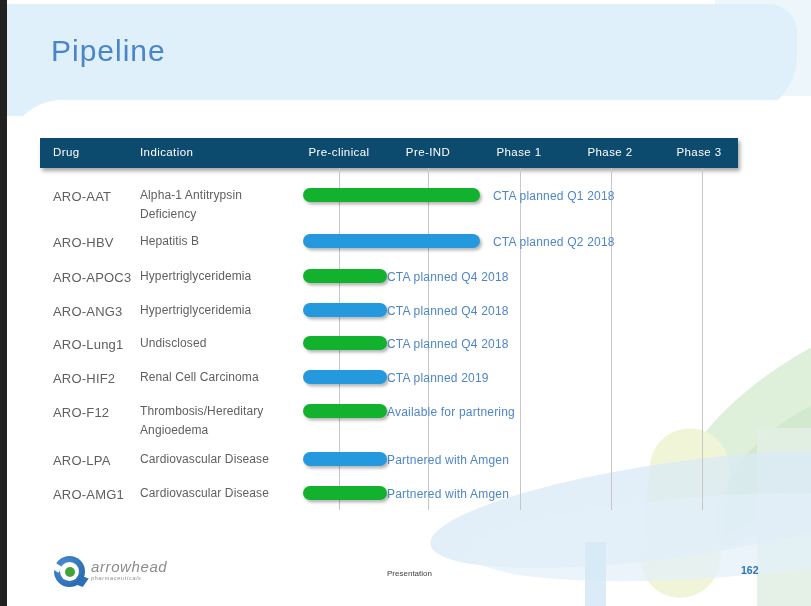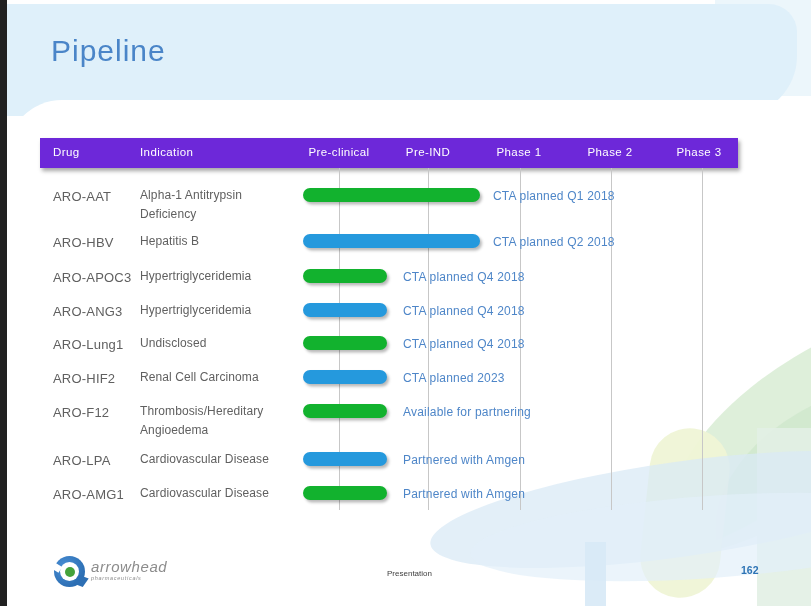--- a/index.html
+++ b/index.html
@@ -27,21 +27,21 @@
   .ribbon-a{position:absolute;left:428px;top:462px;width:500px;height:95px;background:#d9e9f6;opacity:.75;
           border-radius:50%;transform:rotate(-8deg);}
   .ribbon-b{position:absolute;left:470px;top:496px;width:480px;height:82px;background:#e3eff9;opacity:.7;
           border-radius:50%;transform:rotate(-4deg);}
   .blue-tab{position:absolute;left:585px;top:542px;width:21px;height:64px;background:#d7e9f6;opacity:.9;}
 
   
   .title{position:absolute;left:51px;top:34px;font-size:30px;letter-spacing:1px;color:#4a85c8;z-index:2;}
 
   
-  .thead{position:absolute;left:40px;top:138px;width:698px;height:30px;background:#6d28d9;z-index:2;
+  .thead{position:absolute;left:40px;top:138px;width:698px;height:30px;background:#0c4a6e;z-index:2;
          box-shadow:2px 3px 4px rgba(0,0,0,.35);}
   .thead span{position:absolute;top:8px;font-size:11.5px;color:#ffffff;letter-spacing:.4px;white-space:nowrap;}
   .h0{left:13px;}
   .h1{left:100px;}
   .h2{left:299px;transform:translateX(-50%);}
   .h3{left:388px;transform:translateX(-50%);}
   .h4{left:479px;transform:translateX(-50%);}
   .h5{left:570px;transform:translateX(-50%);}
   .h6{left:659px;transform:translateX(-50%);text-align:right;}
 
@@ -54,21 +54,21 @@
   .r1{top:188px;} .r2{top:234px;} .r3{top:269px;} .r4{top:303px;} .r5{top:336px;}
   .r6{top:370px;} .r7{top:404px;} .r8{top:452px;} .r9{top:486px;}
   .drug{position:absolute;left:53px;top:1px;width:90px;font-size:13px;color:#606060;letter-spacing:.2px;}
   .indication{position:absolute;left:140px;top:-2px;width:160px;font-size:12px;line-height:19px;
               color:#606060;letter-spacing:.1px;}
   .bar{position:absolute;left:303px;top:0;height:14px;border-radius:7px;
        box-shadow:2px 2.5px 3px rgba(0,0,0,.28);}
   .bar-long{width:177px;} .bar-short{width:84px;}
   .bar-green{background:#12b22e;} .bar-blue{background:#2599dd;}
   .status{position:absolute;top:1px;font-size:12px;color:#4e86c8;letter-spacing:.2px;white-space:nowrap;}
-  .s-far{left:493px;} .s-near{left:403px;}
+  .s-far{left:493px;} .s-near{left:387px;}
 
   
   .footer{position:absolute;left:0;right:0;bottom:0;height:50px;z-index:4;}
   .logo{position:absolute;left:54px;top:0;display:flex;align-items:flex-start;font-style:italic;}
   .logo-mark{position:relative;width:31px;height:31px;flex:0 0 auto;}
   .lm-disc{position:absolute;inset:0;border-radius:50%;
            background:radial-gradient(circle at 35% 35%, #4a90d6, #2d6fb4 70%);}
   .lm-tail{position:absolute;right:-1px;bottom:1px;width:10px;height:10px;background:#2d6fb4;
            transform:rotate(20deg) skew(-15deg);}
   .lm-ring{position:absolute;left:6px;top:6px;width:19px;height:19px;border-radius:50%;background:#ffffff;}
@@ -144,21 +144,21 @@
   <div class="row r5">
     <div class="drug">ARO-Lung1</div>
     <div class="indication">Undisclosed</div>
     <div class="bar bar-green bar-short"></div>
     <div class="status s-near">CTA planned Q4 2018</div>
   </div>
   <div class="row r6">
     <div class="drug">ARO-HIF2</div>
     <div class="indication">Renal Cell Carcinoma</div>
     <div class="bar bar-blue bar-short"></div>
-    <div class="status s-near">CTA planned 2023</div>
+    <div class="status s-near">CTA planned 2019</div>
   </div>
   <div class="row r7">
     <div class="drug">ARO-F12</div>
     <div class="indication">Thrombosis/Hereditary Angioedema</div>
     <div class="bar bar-green bar-short"></div>
     <div class="status s-near">Available for partnering</div>
   </div>
   <div class="row r8">
     <div class="drug">ARO-LPA</div>
     <div class="indication">Cardiovascular Disease</div>

